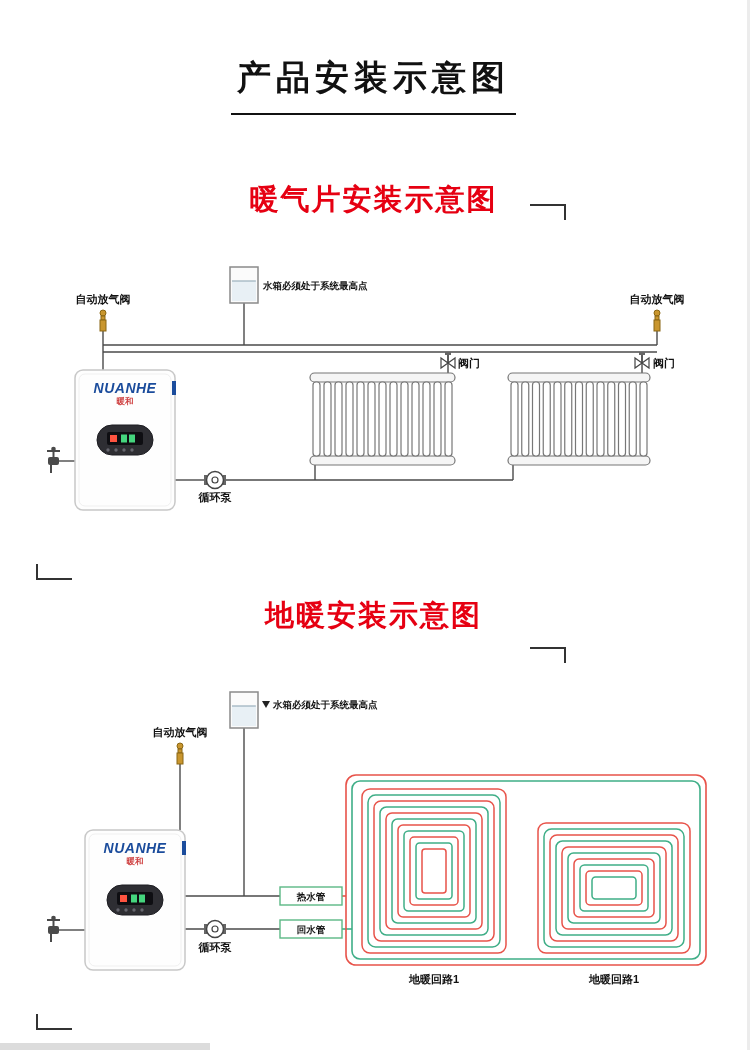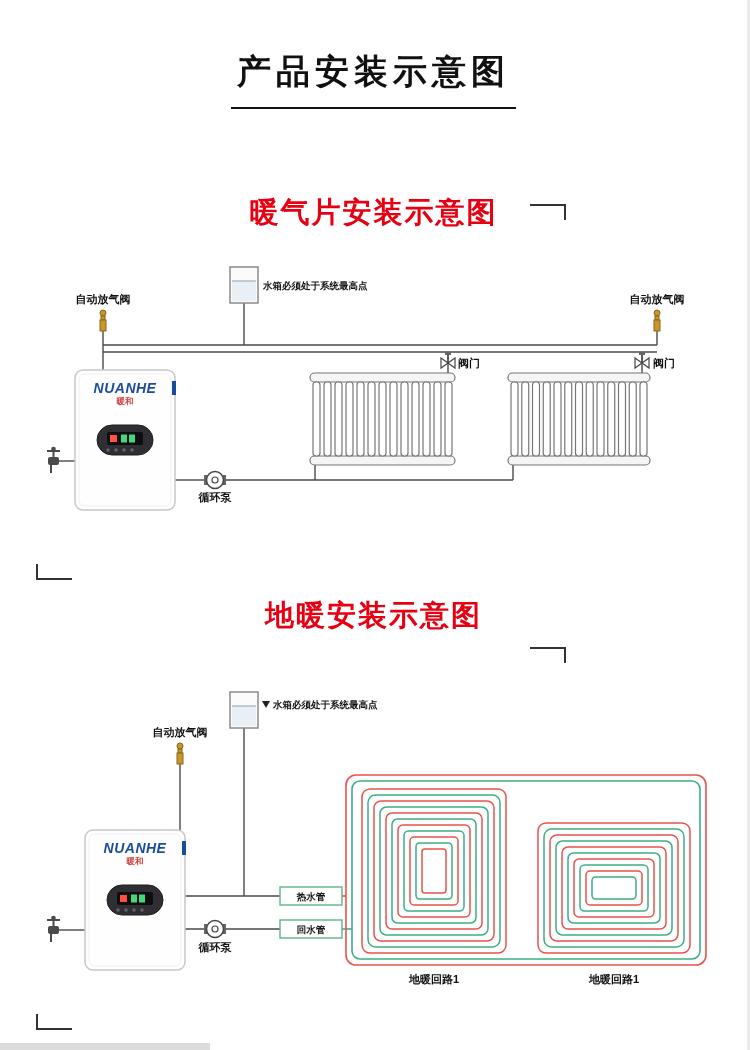--- a/index.html
+++ b/index.html
@@ -1,22 +1,22 @@
 <!DOCTYPE html>
 <html><head>
 <meta charset="utf-8">
 <style>
   *{margin:0;padding:0;box-sizing:border-box}
   html,body{width:750px;height:1050px;background:#fff;font-family:"Liberation Sans",sans-serif;position:relative;overflow:hidden}
   .page{position:absolute;inset:0;background:#fff;border-right:3px solid #ececec}
-  header{position:absolute;top:49px;left:0;width:100%;text-align:center}
+  header{position:absolute;top:55px;left:0;width:100%;text-align:center}
   h1{display:inline-block;font-size:34px;font-weight:bold;letter-spacing:5px;color:#111;border-bottom:2px solid #111;padding:0 6px 12px}
   .subtitle{margin-top:12px;font-size:17px;letter-spacing:2.5px;color:#222;font-weight:bold}
   .sec{position:absolute;width:100%;text-align:center;font-size:29px;font-weight:bold;letter-spacing:2px;color:#e60012}
-  .sec1{top:193px}.sec2{top:596px}
+  .sec1{top:180px}.sec2{top:596px}
   .bracket{position:absolute;width:36px;height:16px}
   .tr{border-top:2px solid #333;border-right:2px solid #333}
   .bl{border-left:2px solid #333;border-bottom:2px solid #333}
   svg.diag{position:absolute}
   .pipe{stroke:#4a4a4a;stroke-width:1.4;fill:none}
   .thin{stroke:#4a4a4a;stroke-width:2;fill:none}
   svg text{font-family:"Liberation Sans",sans-serif;fill:#111}
   .lbl{font-size:11px;font-weight:bold}
   .lbl-s{font-size:9.5px;font-weight:bold}
   .mid{text-anchor:middle}

